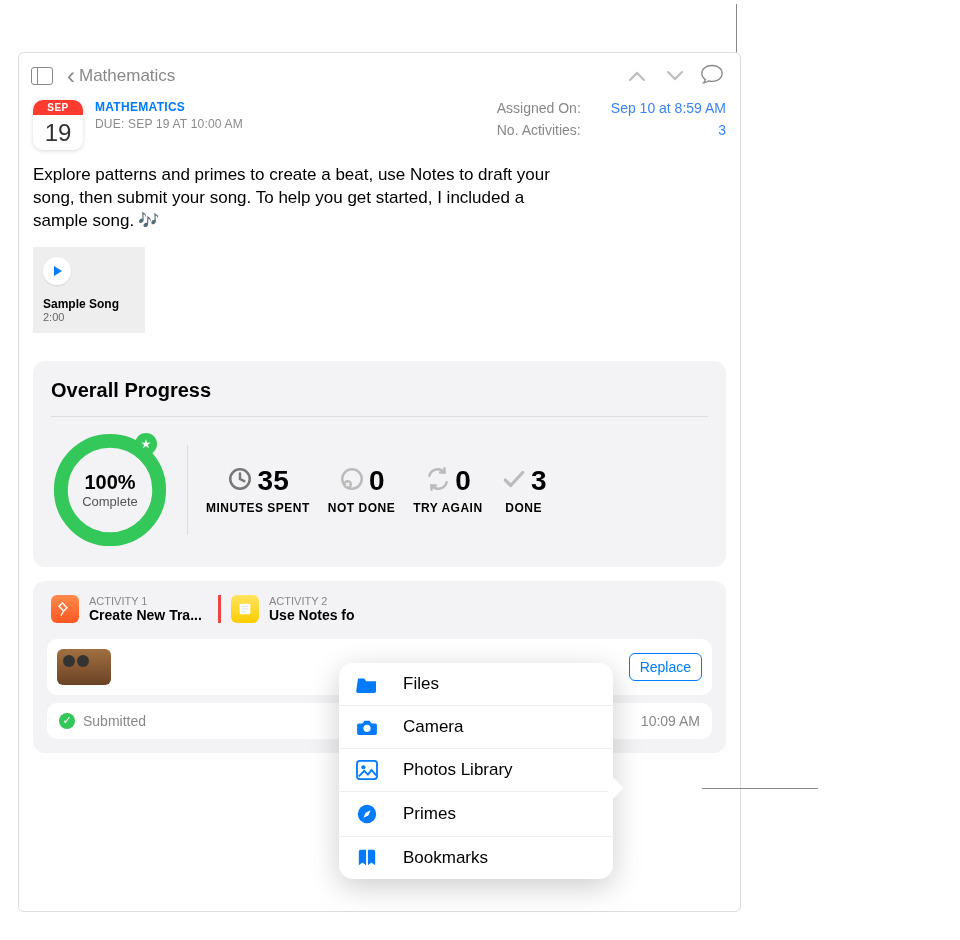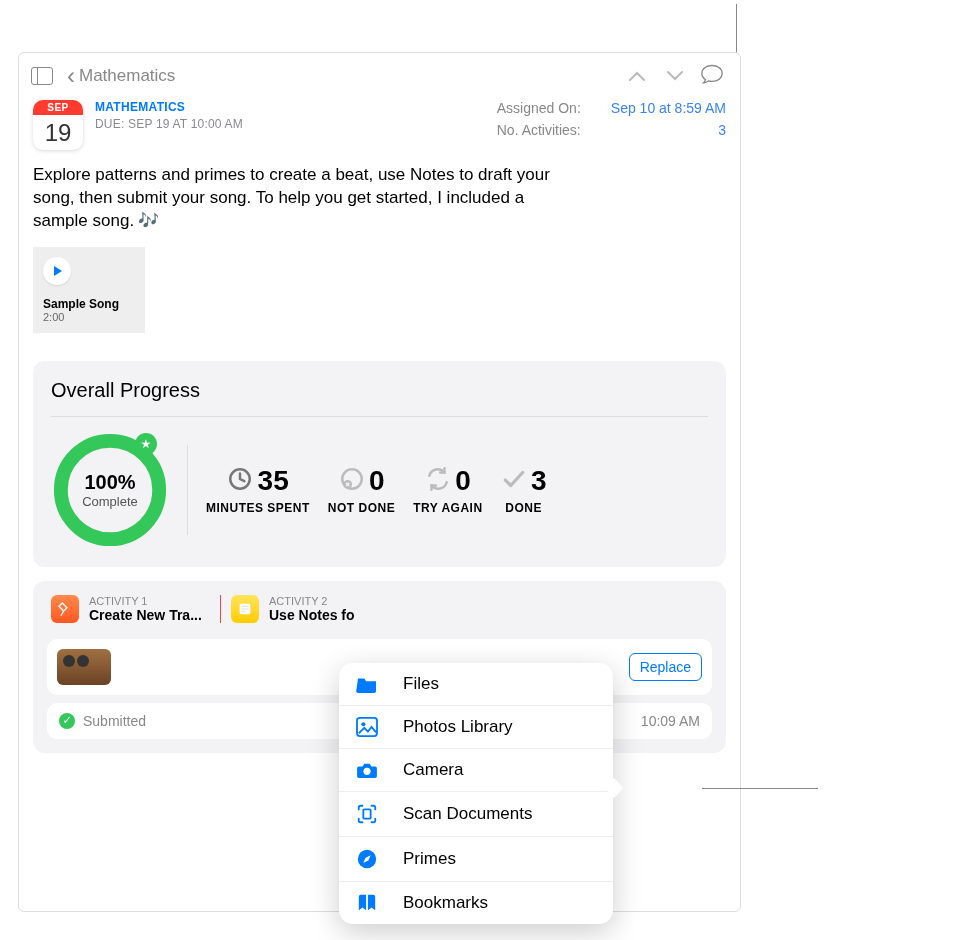--- a/index.html
+++ b/index.html
@@ -39,39 +39,39 @@
     
     
     .attach-card { display: inline-block; background: #eee; border-radius: 0; padding: 10px; width: 112px; margin-top: 14px; }
     .play-btn { width: 28px; height: 28px; border-radius: 50%; background: #fff; display: flex; align-items: center; justify-content: center; box-shadow: 0 1px 2px rgba(0,0,0,0.1); }
     .play-btn-tri { width: 0; height: 0; border-left: 8px solid #007aff; border-top: 5px solid transparent; border-bottom: 5px solid transparent; margin-left: 2px; }
     .attach-title { font-size: 12px; font-weight: 600; margin-top: 12px; }
     .attach-dur { font-size: 11px; color: #666; }
     
     
     .card { background: #f3f3f5; border-radius: 12px; margin: 14px; padding: 18px; }
-    .card-title { font-size: 20px; font-weight: 400; margin-bottom: 14px; }
+    .card-title { font-size: 20px; font-weight: 700; margin-bottom: 14px; }
     .card hr { border: none; border-top: 1px solid #ddd; margin-bottom: 14px; }
     .progress-row { display: flex; align-items: center; gap: 18px; }
     .ring-wrap { position: relative; width: 118px; height: 118px; }
     .ring-wrap svg { width: 118px; height: 118px; }
     .ring-wrap .star-badge { position: absolute; top: 2px; right: 12px; width: 22px; height: 22px; background: #34c759; border-radius: 50%; display: flex; align-items: center; justify-content: center; color: #fff; font-size: 12px; }
     .ring-center { position: absolute; inset: 0; display: flex; flex-direction: column; align-items: center; justify-content: center; }
     .ring-center .pct { font-weight: 700; font-size: 20px; }
     .ring-center .sub { font-size: 13px; color: #555; }
     .divider-v { width: 1px; height: 90px; background: #ddd; }
     .stat { text-align: center; }
     .stat .big { font-size: 28px; font-weight: 700; display: inline-block; vertical-align: middle; }
     .stat .ico { display: inline-block; vertical-align: middle; color: #777; }
     .stat .lbl { font-size: 12px; font-weight: 700; letter-spacing: 0.5px; margin-top: 4px; color: #000; }
     
     
     .activities-card { background: #f3f3f5; border-radius: 12px; margin: 14px; padding: 14px; position: relative; }
     .act-row { display: flex; gap: 6px; }
-    .act-item { display: flex; align-items: center; gap: 10px; padding: 0 4px; border-right: 1px solid #ef4444; }
+    .act-item { display: flex; align-items: center; gap: 10px; padding: 0 4px; border-right: 3px solid #ef4444; }
     .act-item:last-child { border-right: none; }
     .act-icon { width: 28px; height: 28px; border-radius: 6px; background: #fff; display: flex; align-items: center; justify-content: center; font-size: 16px; }
     .act-icon.orange { background: linear-gradient(#ff8a4c, #ff5722); color: #fff; }
     .act-icon.yellow { background: linear-gradient(#ffe55f, #ffcc00); color: #fff; }
     .act-text .sup { font-size: 11px; color: #888; }
     .act-text .main { font-size: 14px; font-weight: 700; }
     
     .student-work-row { display: flex; align-items: center; gap: 12px; background: #fff; border-radius: 10px; padding: 10px; margin-top: 16px; }
     .thumb { width: 54px; height: 36px; border-radius: 6px; background: linear-gradient(#a07040, #6b4226); position: relative; overflow: hidden; }
     .thumb::after { content: ""; position: absolute; left: 6px; top: 6px; width: 12px; height: 12px; border-radius: 50%; background: #333; box-shadow: 14px 0 #333; }
@@ -270,48 +270,39 @@
   <div class="menu-item">
     <span class="mi-icon">
       <svg width="22" height="18" viewBox="0 0 24 20">
           <path d="M2 4 h7 l2 3 h11 v11 a2 2 0 0 1 -2 2 h-18 a2 2 0 0 1 -2 -2 Z" fill="#007aff"></path>
         </svg>
     </span>
     <span>Files</span>
   </div>
   <div class="menu-item">
     <span class="mi-icon">
+      <svg width="22" height="18" viewBox="0 0 24 20">
+          <path d="M3 6 h4 l2 -3 h6 l2 3 h4 a2 2 0 0 1 2 2 v9 a2 2 0 0 1 -2 2 h-18 a2 2 0 0 1 -2 -2 v-9 a2 2 0 0 1 2 -2 Z" fill="#007aff"></path>
+          <circle cx="12" cy="11.5" r="4" fill="#fff"></circle>
+        </svg>
+    </span>
+    <span>Camera</span>
+  </div>
+  <div class="menu-item">
+    <span class="mi-icon">
       <svg width="22" height="20" viewBox="0 0 24 22">
           <rect x="1" y="1" width="22" height="20" rx="3" fill="none" stroke="#007aff" stroke-width="2"></rect>
           <circle cx="8" cy="8" r="2.3" fill="#007aff"></circle>
           <path d="M3 18 l6 -6 l4 4 l4 -5 l5 6" fill="none" stroke="#007aff" stroke-width="2"></path>
         </svg>
     </span>
     <span>Photos Library</span>
   </div>
   <div class="menu-item">
     <span class="mi-icon">
-      <svg width="22" height="18" viewBox="0 0 24 20">
-          <path d="M3 6 h4 l2 -3 h6 l2 3 h4 a2 2 0 0 1 2 2 v9 a2 2 0 0 1 -2 2 h-18 a2 2 0 0 1 -2 -2 v-9 a2 2 0 0 1 2 -2 Z" fill="#007aff"></path>
-          <circle cx="12" cy="11.5" r="4" fill="#fff"></circle>
-        </svg>
-    </span>
-    <span>Camera</span>
-  </div>
-  <div class="menu-item">
-    <span class="mi-icon">
-      <svg width="22" height="22" viewBox="0 0 24 24">
-          <path d="M3 7 v-2 a2 2 0 0 1 2 -2 h2 M17 3 h2 a2 2 0 0 1 2 2 v2 M21 17 v2 a2 2 0 0 1 -2 2 h-2 M7 21 h-2 a2 2 0 0 1 -2 -2 v-2" fill="none" stroke="#007aff" stroke-width="2" stroke-linecap="round"></path>
-          <rect x="8" y="7" width="8" height="10" rx="1" fill="none" stroke="#007aff" stroke-width="2"></rect>
-        </svg>
-    </span>
-    <span>Scan Documents</span>
-  </div>
-  <div class="menu-item">
-    <span class="mi-icon">
       <svg width="22" height="22" viewBox="0 0 24 24">
           <circle cx="12" cy="12" r="10" fill="#007aff"></circle>
           <path d="M16 8 l-2.5 5.5 l-5.5 2.5 l2.5 -5.5 Z" fill="#fff"></path>
         </svg>
     </span>
     <span>Primes</span>
   </div>
   <div class="menu-item">
     <span class="mi-icon">
       <svg width="22" height="20" viewBox="0 0 24 22">

